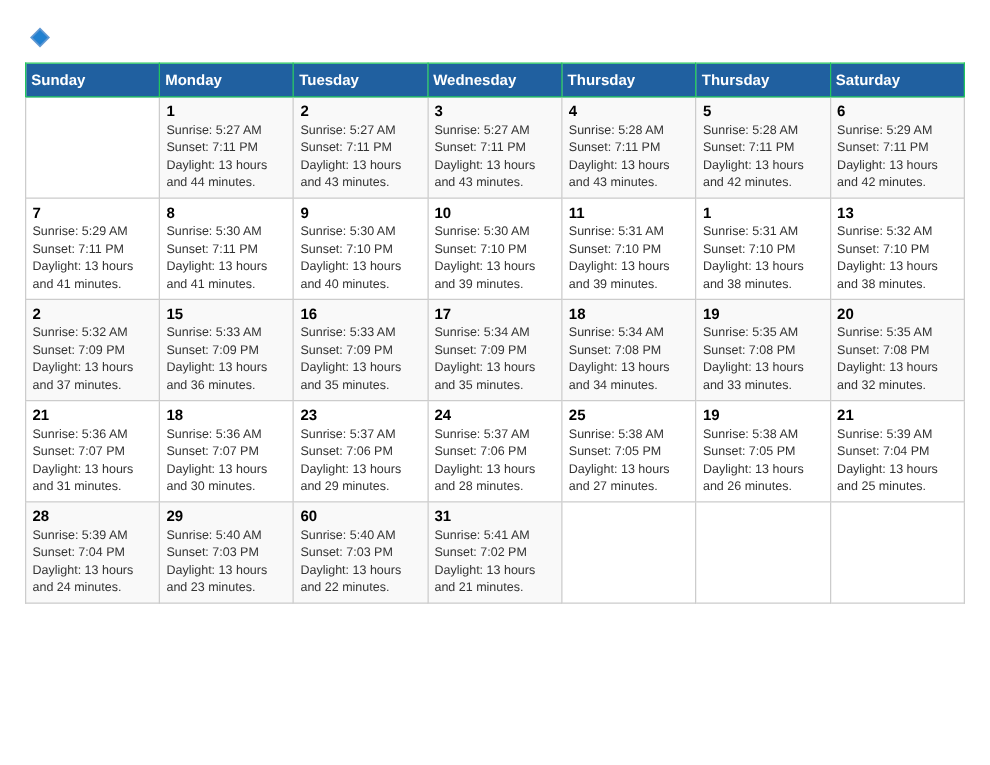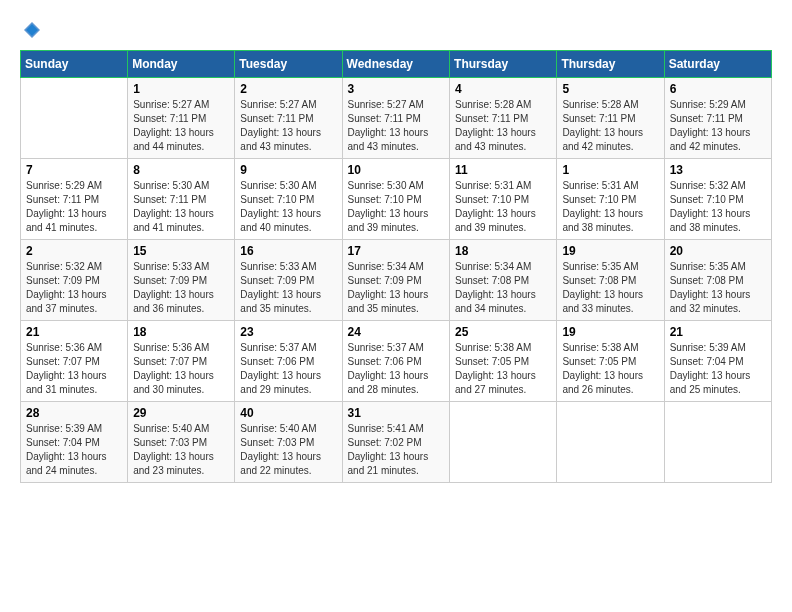--- a/index.html
+++ b/index.html
@@ -292,21 +292,21 @@
             Sunrise: 5:39 AM<br>Sunset: 7:04 PM<br>Daylight: 13 hours and 24 minutes.
           </div>
         </td>
         <td>
           <span class="day-num">29</span>
           <div class="day-info">
             Sunrise: 5:40 AM<br>Sunset: 7:03 PM<br>Daylight: 13 hours and 23 minutes.
           </div>
         </td>
         <td>
-          <span class="day-num">40</span>
+          <span class="day-num">60</span>
           <div class="day-info">
             Sunrise: 5:40 AM<br>Sunset: 7:03 PM<br>Daylight: 13 hours and 22 minutes.
           </div>
         </td>
         <td>
           <span class="day-num">31</span>
           <div class="day-info">
             Sunrise: 5:41 AM<br>Sunset: 7:02 PM<br>Daylight: 13 hours and 21 minutes.
           </div>
         </td>

